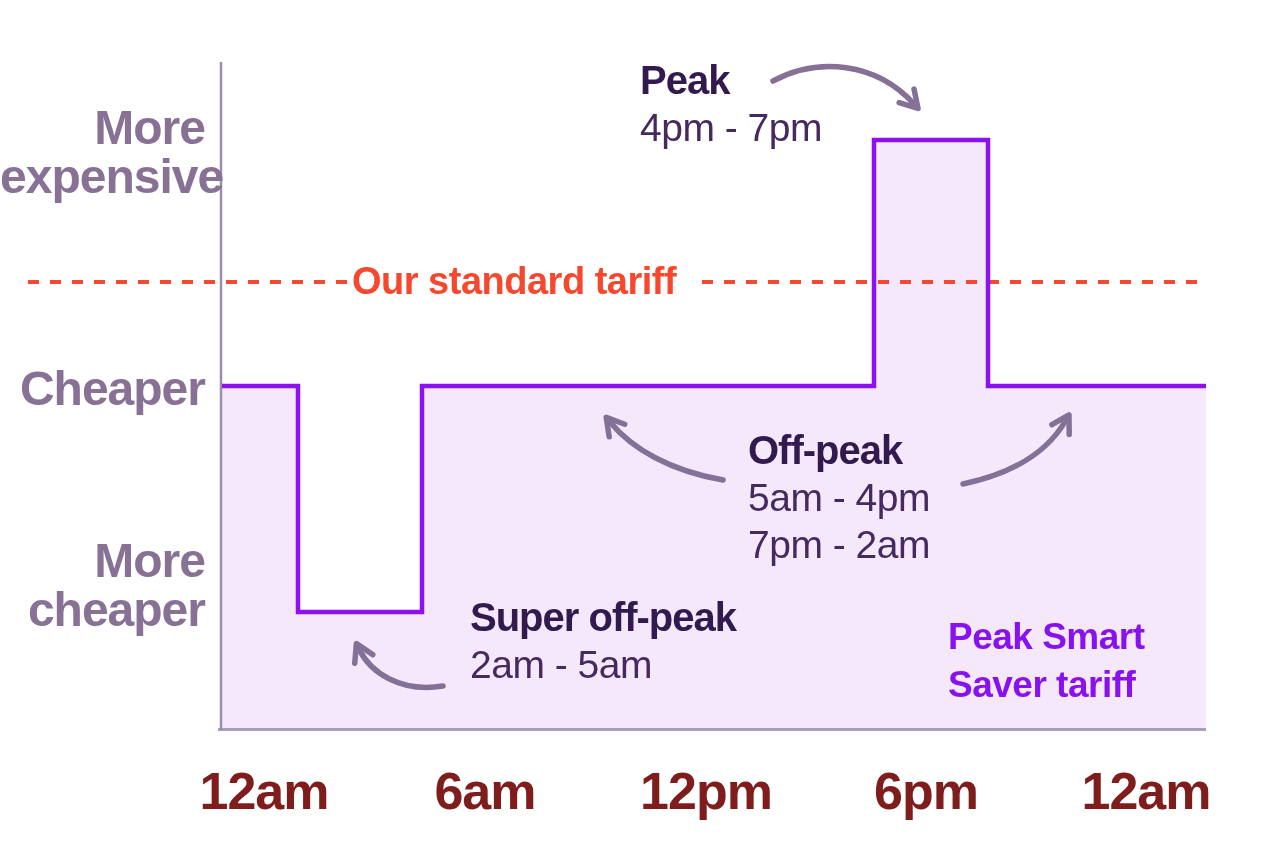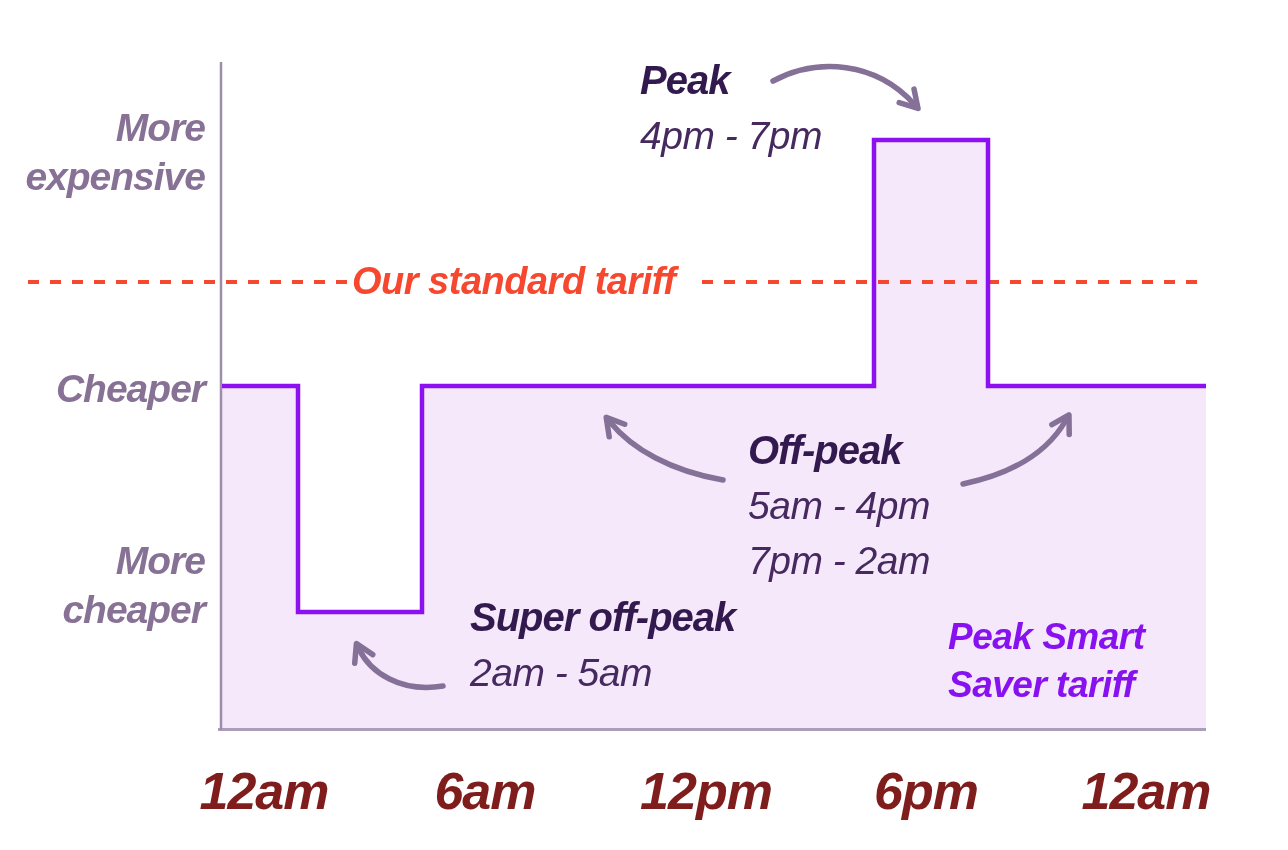--- a/index.html
+++ b/index.html
@@ -4,43 +4,43 @@
 <style>
   * { margin:0; padding:0; box-sizing:border-box; }
   html,body { width:1288px; height:850px; background:#fff; }
   body { font-family:"Liberation Sans","DejaVu Sans",sans-serif; }
   .stage { position:relative; width:1288px; height:850px; }
   .card {
     position:absolute; left:0; top:0; width:1242px; height:850px;
     background:#ffffff; border-radius:16px; overflow:hidden;
   }
   .chart-svg { position:absolute; left:0; top:0; }
-  .txt { position:absolute; white-space:nowrap;font-style:italic; }
+  .txt { position:absolute; white-space:nowrap; }
   .ylabel {
     left:0; width:205px; text-align:right;
-    font-weight:bold; font-size:39px; line-height:49px;
+    font-weight:bold; font-size:48px; line-height:49px;
     letter-spacing:-1px; color:#877295;
   }
   .xtick {
     width:220px; text-align:center; top:767px;
     font-weight:bold; font-size:52px; line-height:49px;
     letter-spacing:-1px; color:#7f1d1d;
   }
   .ref-label {
     left:352px; top:258px; width:352px; text-align:left;
     font-weight:bold; font-size:38px; line-height:46px;
     letter-spacing:-0.5px; color:#f6482f;
   }
   .anno .title {
     font-weight:bold; font-size:40px; line-height:47px;
     letter-spacing:-1px; color:#331a4e;
   }
   .anno .time {
     font-weight:normal; font-size:39px; line-height:47px;
-    letter-spacing:-0.5px; color:#46295f;margin-top:8px;
+    letter-spacing:-0.5px; color:#46295f;
   }
   .product {
     left:948px; top:613px;
     font-weight:bold; font-size:37px; line-height:48px;
     letter-spacing:-0.5px; color:#8812ef;
   }
 </style>
 </head>
 <body>
 

